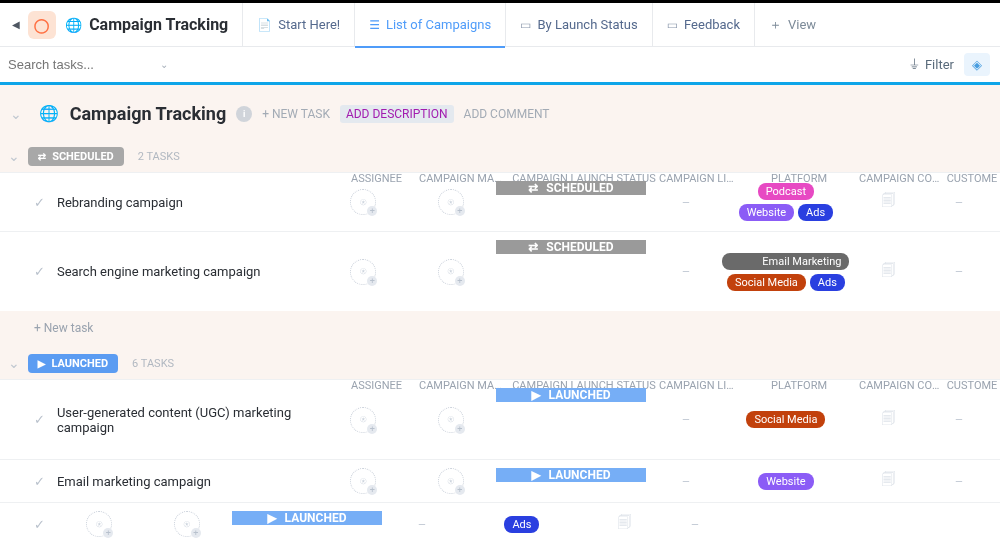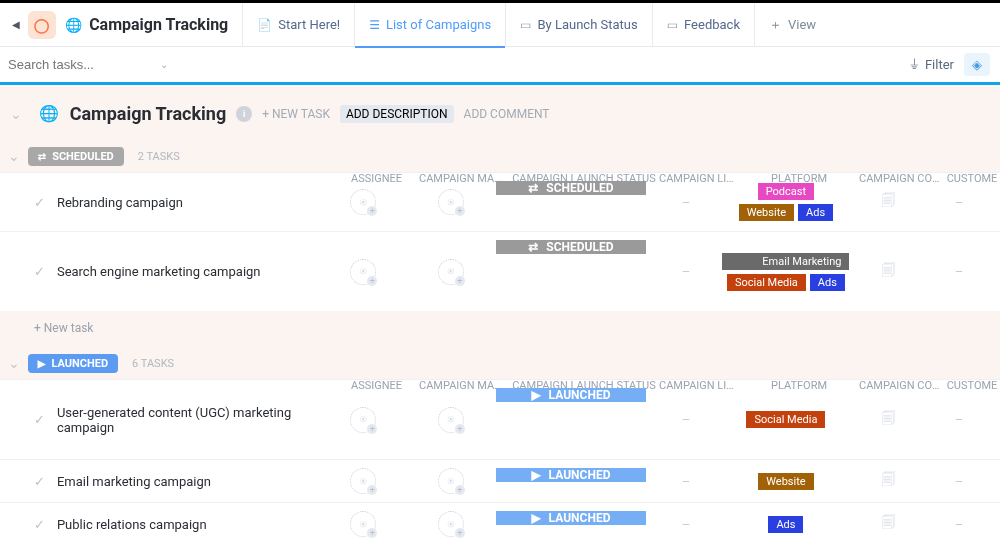--- a/index.html
+++ b/index.html
@@ -31,21 +31,21 @@
   .filter-btn { display:flex; align-items:center; gap:6px; color:#5a6b7b; padding:4px 10px; font-size:13px; cursor:pointer; }
   .groupby-btn { display:flex; align-items:center; gap:6px; color:#479de0; background:#eaf4fd; border-radius:4px; padding:4px 8px; font-size:13px; cursor:pointer; }
 
   
   .page { background:#fbf4f0; height:459px; overflow:hidden; }
   .page-head { display:flex; align-items:center; padding:18px 10px 10px; gap:10px; }
   .page-head .globe2 { color:#7b8aeb; font-size:16px; }
   .page-title { font-size:18px; font-weight:700; }
   .info-dot { width:16px;height:16px;border-radius:50%;background:#d0d4da;color:#fff;font-size:9px;display:inline-flex;align-items:center;justify-content:center;font-weight:700; }
   .pill-link { color:#a3abb5; font-size:12px; cursor:pointer; }
-  .pill-link.boxed { background:#e4e9ef;color:#000000; padding:2px 6px; border-radius:3px; }
+  .pill-link.boxed { background:#e4e9ef;color:#a21caf; padding:2px 6px; border-radius:3px; }
 
   
   .group { margin-top:6px; }
   .group-header { display:flex; align-items:center; height:32px; padding-left:8px; font-size:11px; color:#9aa3af; }
   .chev { color:#c1c8d1; margin-right:8px; font-size:14px; }
   .status-pill { display:inline-flex; align-items:center; gap:6px; padding:3px 10px; border-radius:4px; font-size:11px; font-weight:700; color:#fff; }
   .status-pill.scheduled { background:#a8a8a8; }
   .status-pill.launched { background:#5b9cf2; }
   .status-pill .pi { font-size:10px; }
   .count { margin-left:14px; font-size:11px; color:#b1b8c1; }
@@ -60,22 +60,22 @@
   .task-name { flex:0 0 264px; font-size:13px; color:#2a2e34; padding-right:10px; }
   .cell { display:flex; align-items:center; justify-content:center; }
   .avatar-empty { width:26px;height:26px;border-radius:50%;border:1.5px dotted #c8cfd9; display:flex;align-items:center;justify-content:center;color:#cfd6df;font-size:12px;position:relative; }
   .avatar-empty::after { content:"+"; color:#b8c1cd; position:absolute; right:-2px; bottom:-2px; font-size:9px; background:#e5e9ef;border-radius:50%;width:10px;height:10px;display:flex;align-items:center;justify-content:center; }
   .avatar-empty span { font-size:11px; }
   .status-cell { width:150px; height:100%; display:flex; align-items:center; justify-content:center; align-self:stretch; font-size:12px; font-weight:700; color:#fff; gap:8px; }
   .status-cell.scheduled { background:#9a9a9a; }
   .status-cell.launched { background:#76aef6; }
   .dash { color:#c5ccd6; }
   .tags { display:flex; flex-wrap:wrap; gap:4px; justify-content:center; padding:2px 4px; }
-  .tag { font-size:11px; color:#fff; padding:2px 8px; border-radius:0; white-space:nowrap; }
-  .tag.podcast{background:#e749c3;} .tag.website{background:#a16207;} .tag.ads{background:#2a3fe0;} .tag.email{background:#6a6a6a;padding-left:40px;} .tag.social{background:#c2410c;}
+  .tag { font-size:11px; color:#fff; padding:2px 8px; border-radius:8px; white-space:nowrap; }
+  .tag.podcast{background:#e749c3;} .tag.website{background:#8b5cf6;} .tag.ads{background:#2a3fe0;} .tag.email{background:#6a6a6a;padding-left:40px;} .tag.social{background:#c2410c;}
   .copy-icon { color:#cfd6df; font-size:14px; }
   .newtask-line { padding:10px 0 6px 34px; color:#9aa3af; font-size:12px; cursor:pointer; }
 </style>
 </head>
 <body>
 
 <div class="blackbar"></div>
 
 <div class="topbar">
   <span class="back-caret">◀</span>
@@ -299,21 +299,20 @@
           </div>
           <div class="cell w-copy">
             <span class="copy-icon">🗐</span>
           </div>
           <div class="cell w-cust">
             <span class="dash">–</span>
           </div>
         </div>
         <div class="task-row">
           <span class="check">✓</span>
-          <div class="task-name">Public relations campaign</div>
           <div class="cell w-assignee">
             <div class="avatar-empty">
               <span>⍟</span>
             </div>
           </div>
           <div class="cell w-mgr">
             <div class="avatar-empty">
               <span>⍟</span>
             </div>
           </div>

